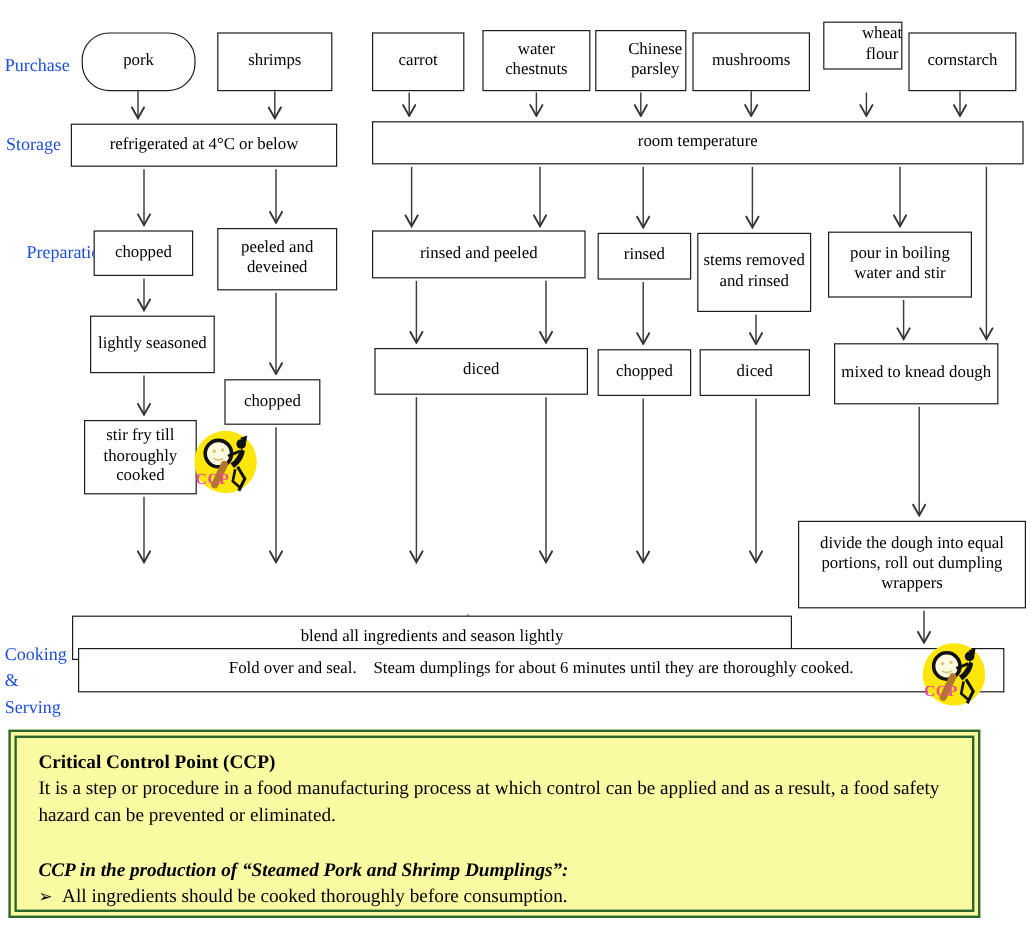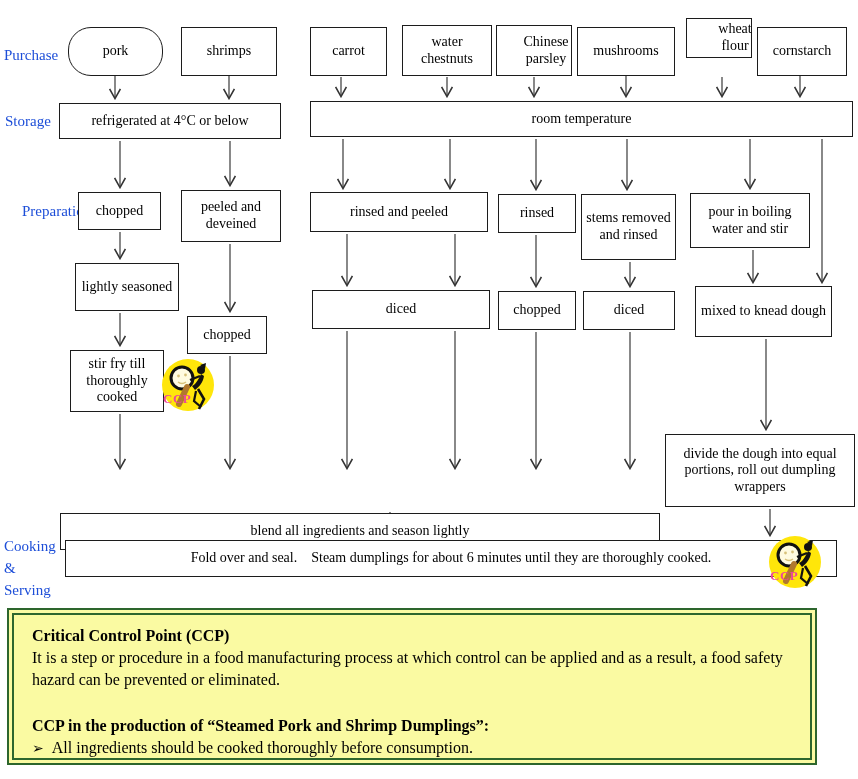--- a/index.html
+++ b/index.html
@@ -21,21 +21,21 @@
     position:absolute;left:3px;bottom:6px;font-weight:bold;font-size:13px;
     color:#ec4899;letter-spacing:.5px;
   }
   .info-box{
     position:absolute;left:7px;top:608px;width:810px;height:157px;box-sizing:border-box;
     background:#fafaa2;border:7px double #2d662d;padding:10px 2px 8px 18px;
     font-size:16px;line-height:1.38;
   }
   .info-title{font-weight:bold;}
   .info-body{margin-bottom:24px;}
-  .info-subtitle{font-weight:bold;}
+  .info-subtitle{font-weight:bold;font-style:italic;}
   .info-bullet{display:flex;gap:8px;align-items:baseline;}
   .bullet-marker{font-size:14px;}
 </style>
 </head>
 <body>
 
 <div class="stage">
 
   <svg class="arrows" width="858" height="779">
     <defs>

